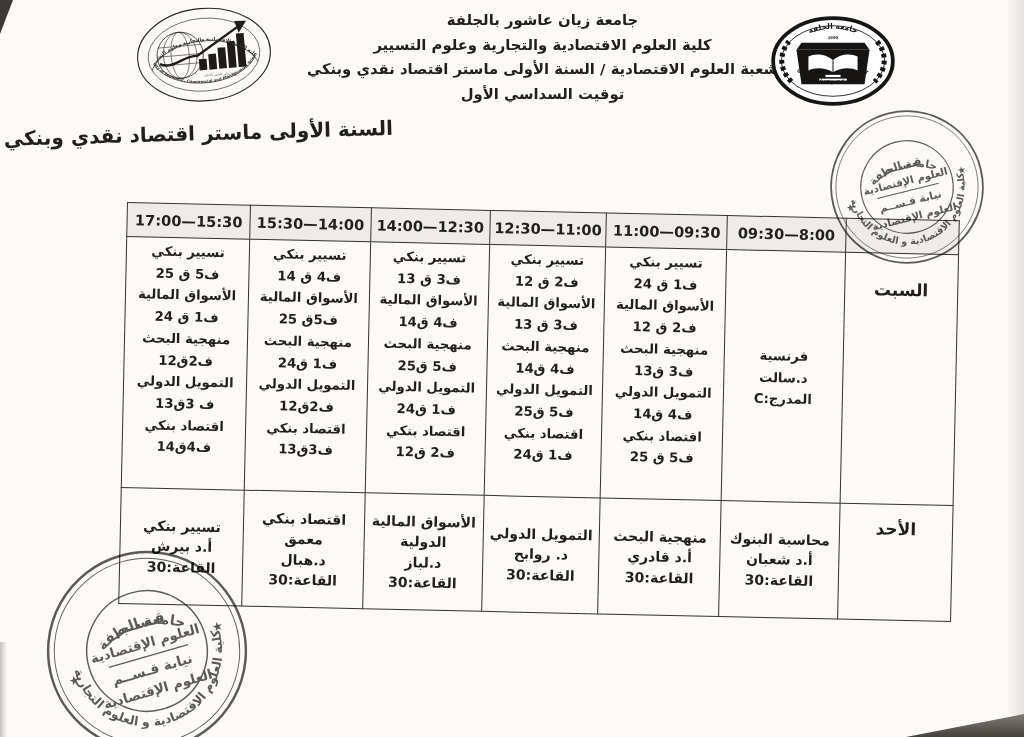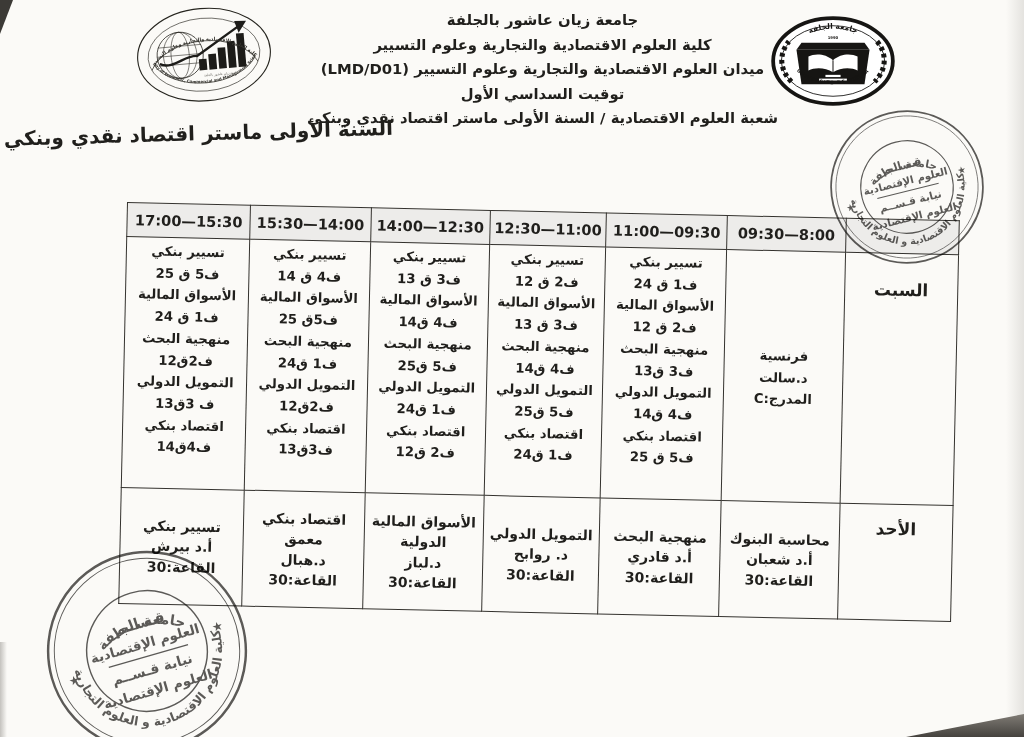--- a/index.html
+++ b/index.html
@@ -86,23 +86,22 @@
         <textPath href="#pF-bot" startOffset="50%" text-anchor="middle">Faculty of Economic, Commercial and Management Sciences</textPath>
       </text>
       <text x="122" y="103" font-size="4.5" fill="#66645e" stroke="none" text-anchor="middle" direction="rtl">جامعة زيان عاشور بالجلفة</text>
     </g>
   </svg>
 </div>
 
 <div class="abs hdr">
   <div>جامعة زيان عاشور بالجلفة</div>
   <div>كلية العلوم الاقتصادية والتجارية وعلوم التسيير</div>
-  <div>ميدان العلوم الاقتصادية والتجارية وعلوم التسيير (LMD/D01)</div>
+  <div>شعبة العلوم الاقتصادية / السنة الأولى ماستر اقتصاد نقدي وبنكي</div>
   <div>توقيت السداسي الأول</div>
-  <div>شعبة العلوم الاقتصادية / السنة الأولى ماستر اقتصاد نقدي وبنكي</div>
 </div>
 
 <div class="abs logo-univ">
   <svg viewBox="0 0 200 150">
     <ellipse cx="100" cy="75" rx="95" ry="68" fill="#ffffff" stroke="#161513" stroke-width="6"></ellipse>
     <ellipse cx="100" cy="75" rx="82" ry="56" fill="none" stroke="#161513" stroke-width="1.4"></ellipse>
     <path d="M 34,108 A 86,60 0 0 1 30,44" fill="none" stroke="#161513" stroke-width="8" stroke-dasharray="6 5"></path>
     <path d="M 170,44 A 86,60 0 0 1 166,108" fill="none" stroke="#161513" stroke-width="8" stroke-dasharray="6 5"></path>
     <path id="pU-top" d="M 32,62 A 70,50 0 0 1 168,62" fill="none"></path>
     <path id="pU-bot" d="M 30,72 A 72,52 0 0 0 170,72" fill="none"></path>

